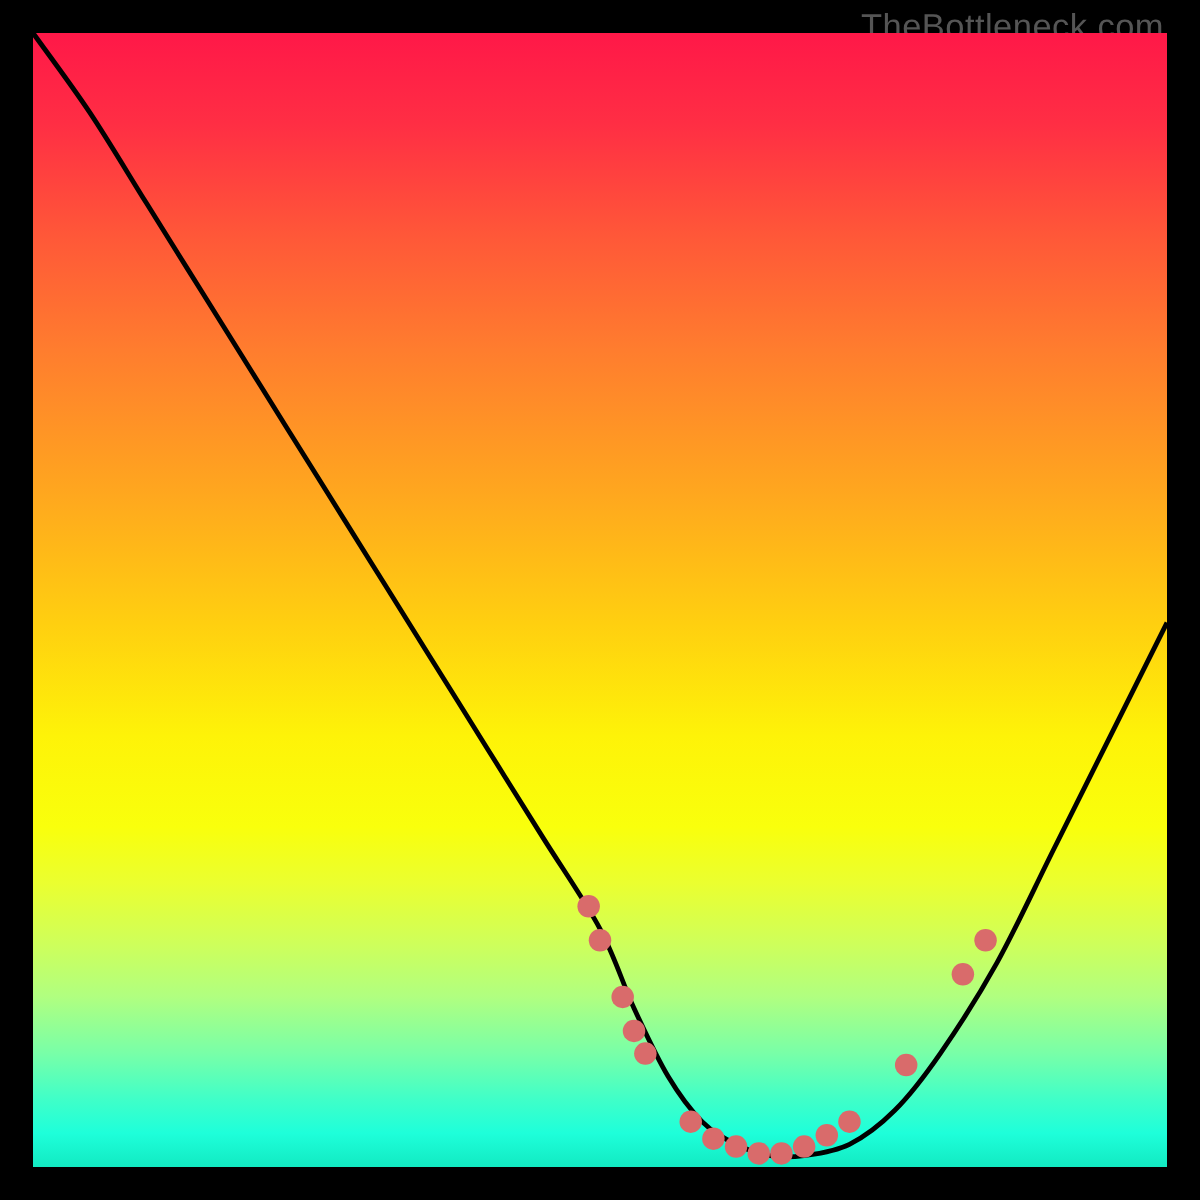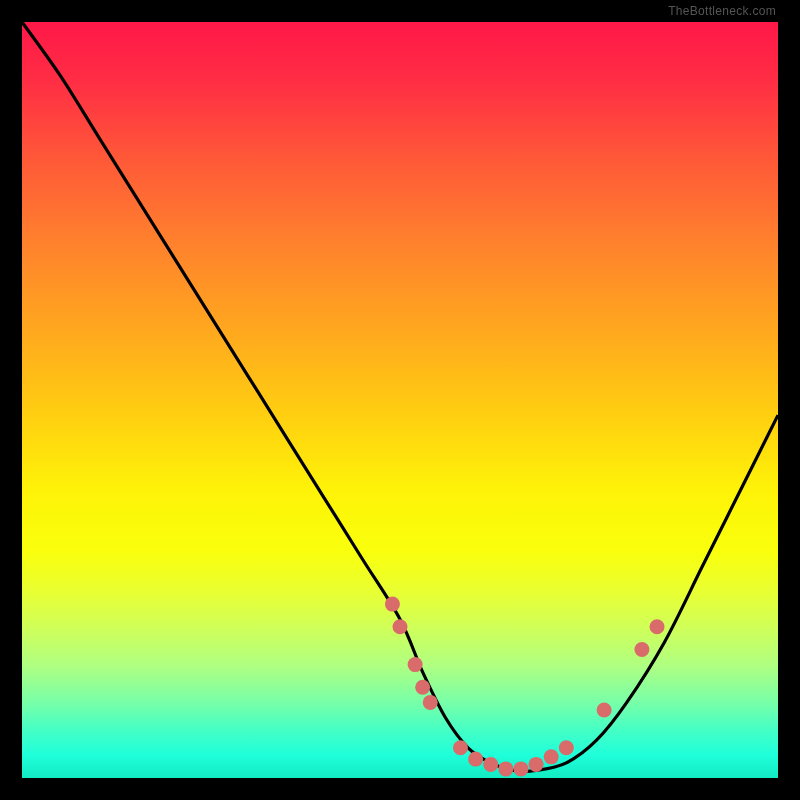--- a/index.html
+++ b/index.html
@@ -39,21 +39,21 @@
       #40ffc8 94%,
       #1effda 97%,
       #12eac2 100%
     );
   }
   .watermark {
     position: absolute;
     top: 4px;
     right: 24px;
     color: #555;
-    font-size: 12px;
+    font-size: 23px;
     font-weight: 500;
     letter-spacing: 0.3px;
   }
   svg.curve {
     position: absolute;
     left: 0;
     top: 0;
     width: 756px;
     height: 756px;
     overflow: visible;

